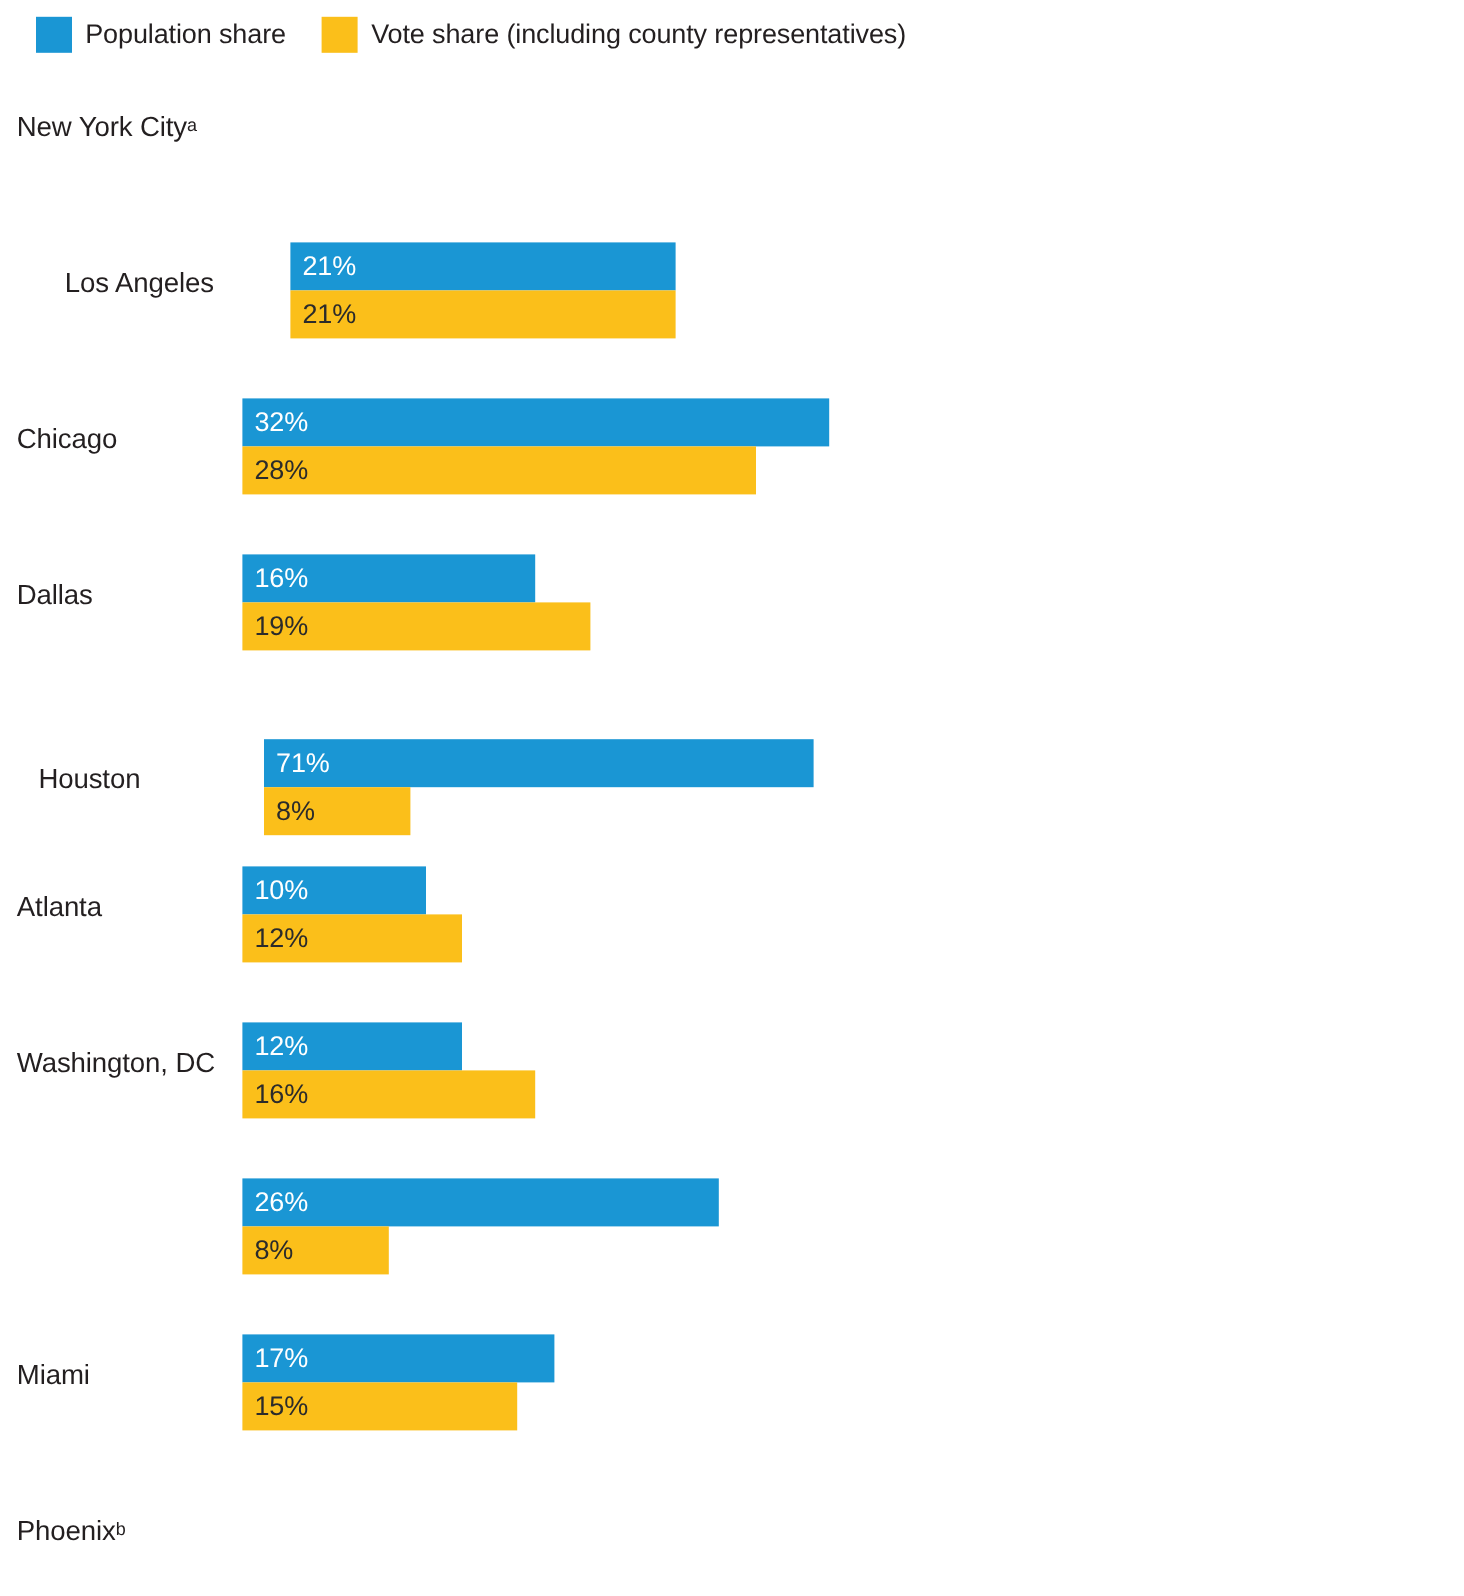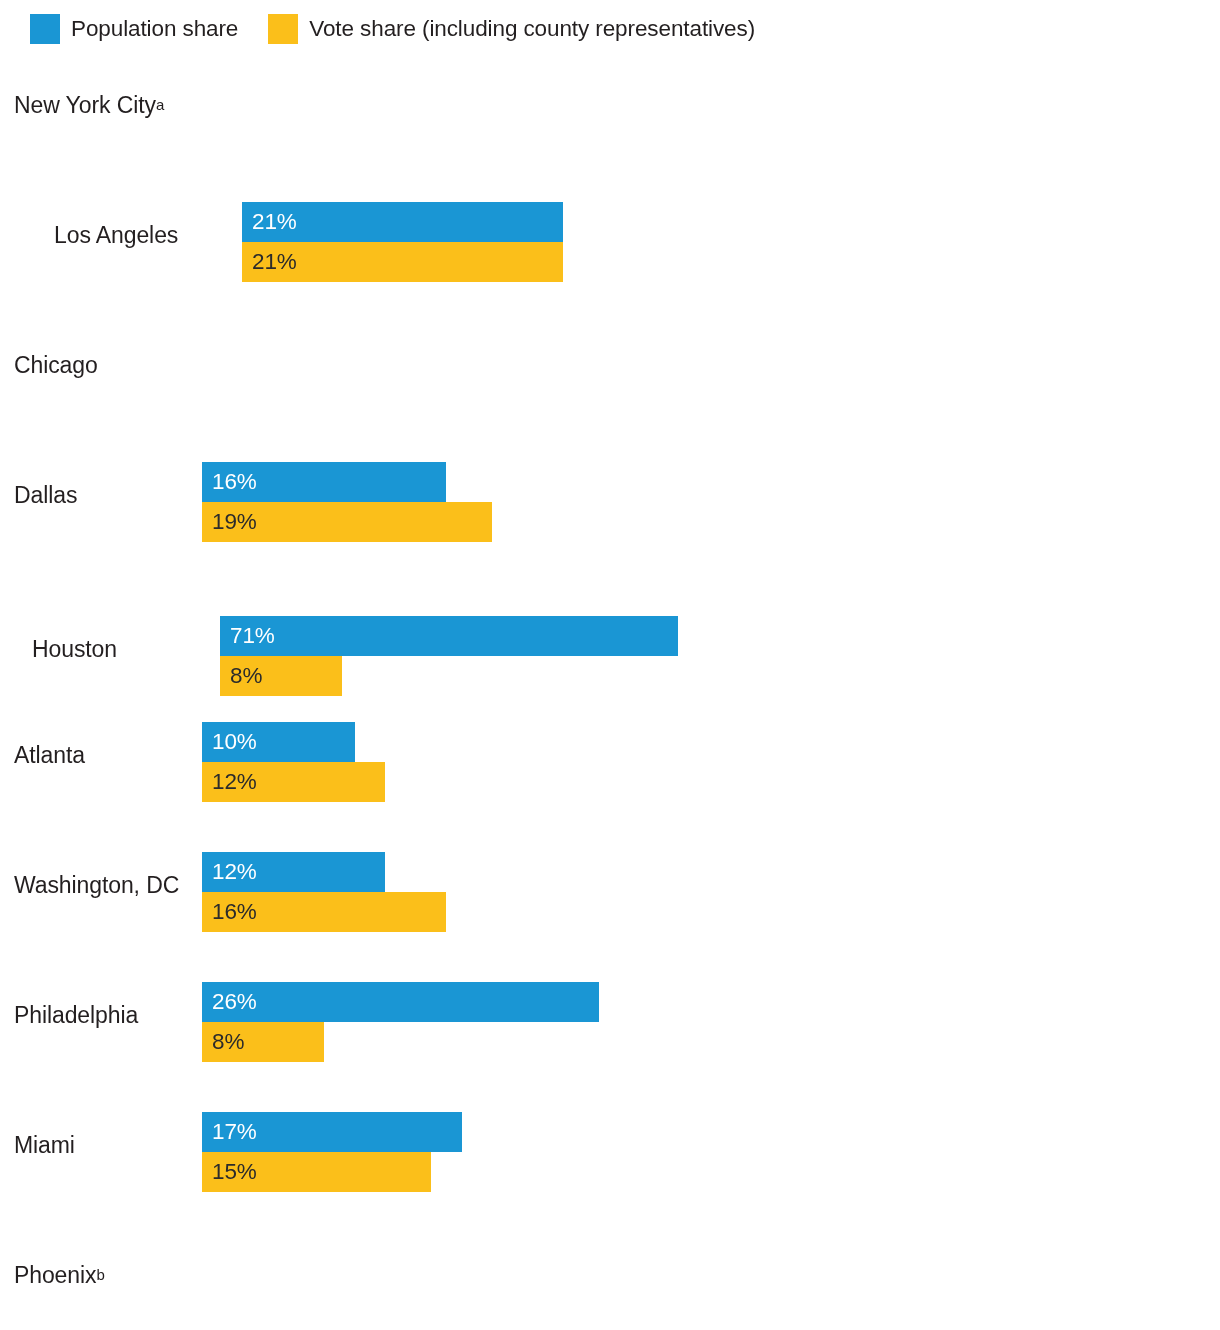--- a/index.html
+++ b/index.html
@@ -151,20 +151,30 @@
         <div class="bar-row vote">
           <div class="bar vote" style="width: 320.88px; background: rgb(251, 191, 26);"></div>
           <span class="bar-value">21%</span>
         </div>
       </div>
     </div>
     <div class="group" style="top: 260px;">
       <div class="cat-label">
         <span>Chicago</span>
       </div>
+      <div class="bars">
+        <div class="bar-row pop">
+          <div class="bar pop" style="width: 488.96px; background: rgb(26, 150, 212);"></div>
+          <span class="bar-value">32%</span>
+        </div>
+        <div class="bar-row vote">
+          <div class="bar vote" style="width: 427.84px; background: rgb(251, 191, 26);"></div>
+          <span class="bar-value">28%</span>
+        </div>
+      </div>
     </div>
     <div class="group" style="top: 390px;">
       <div class="cat-label">
         <span>Dallas</span>
       </div>
       <div class="bars">
         <div class="bar-row pop">
           <div class="bar pop" style="width: 244.48px; background: rgb(26, 150, 212);"></div>
           <span class="bar-value">16%</span>
         </div>
@@ -213,23 +223,20 @@
           <div class="bar pop" style="width: 183.36px; background: rgb(26, 150, 212);"></div>
           <span class="bar-value">12%</span>
         </div>
         <div class="bar-row vote">
           <div class="bar vote" style="width: 244.48px; background: rgb(251, 191, 26);"></div>
           <span class="bar-value">16%</span>
         </div>
       </div>
     </div>
     <div class="group" style="top: 910px;">
-      <div class="cat-label">
-        <span>Philadelphia</span>
-      </div>
       <div class="bars">
         <div class="bar-row pop">
           <div class="bar pop" style="width: 397.28px; background: rgb(26, 150, 212);"></div>
           <span class="bar-value">26%</span>
         </div>
         <div class="bar-row vote">
           <div class="bar vote" style="width: 122.24px; background: rgb(251, 191, 26);"></div>
           <span class="bar-value">8%</span>
         </div>
       </div>

